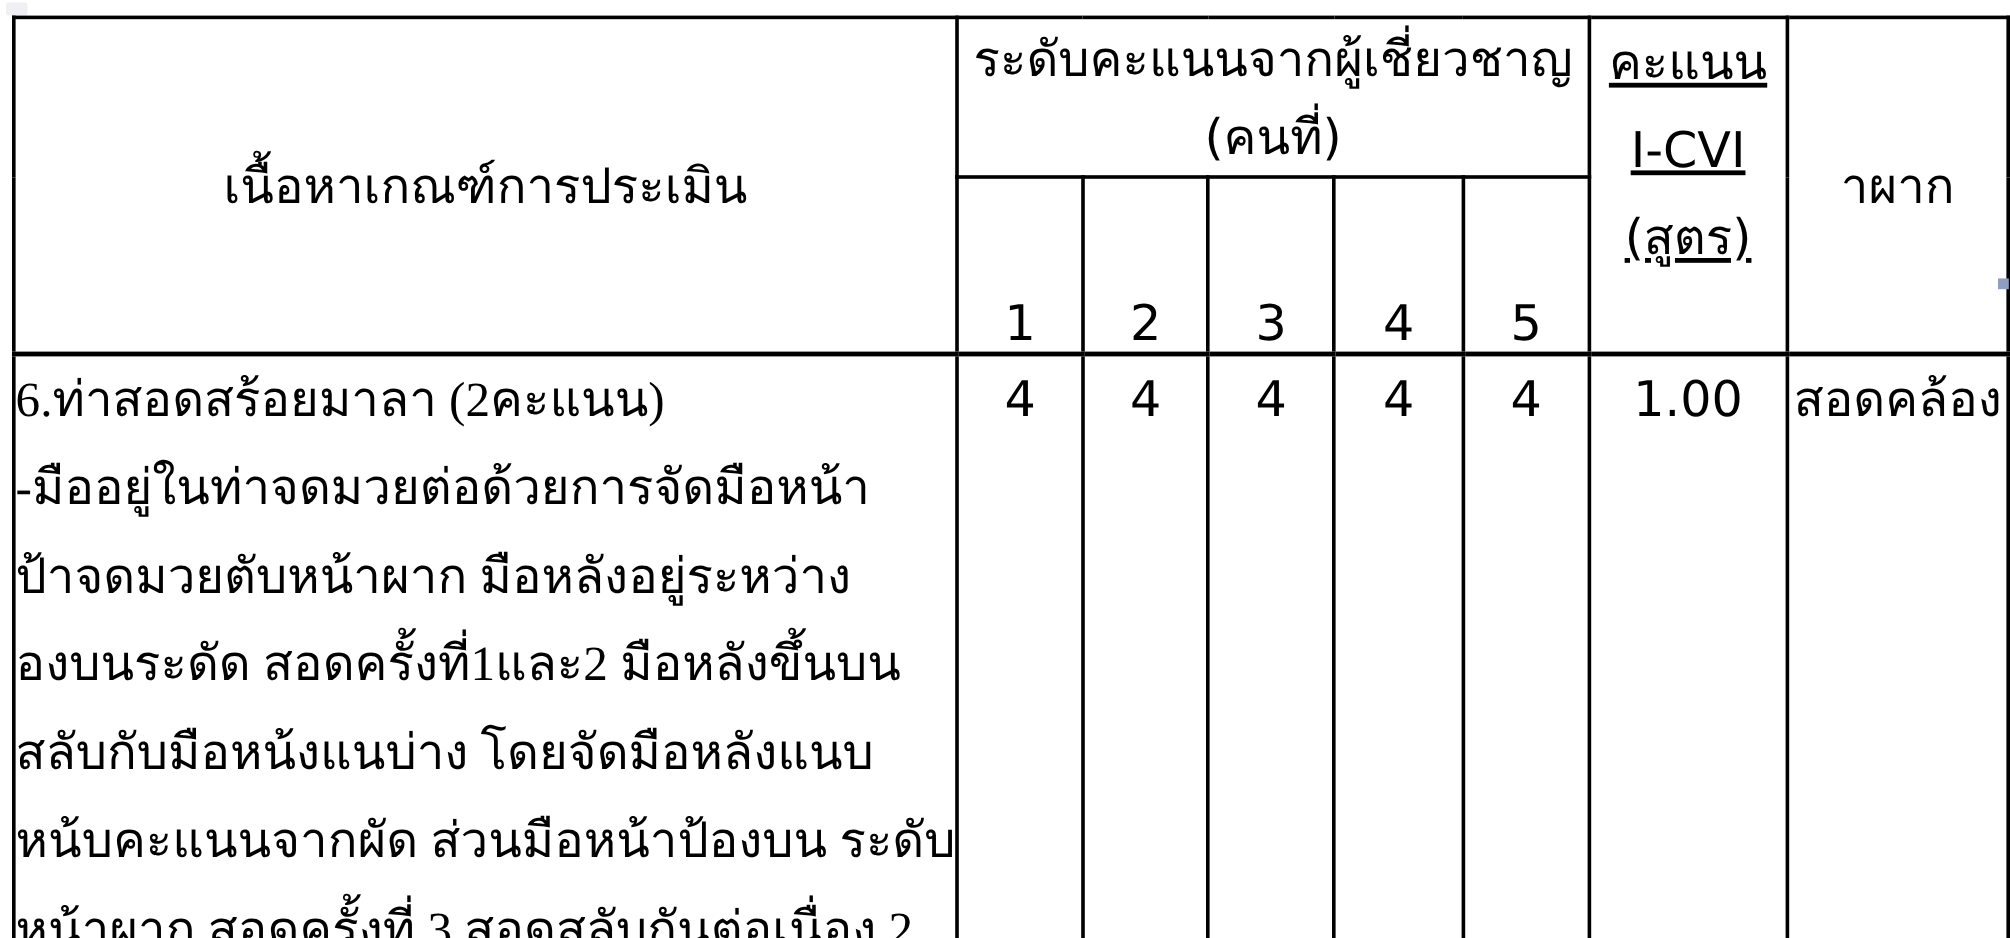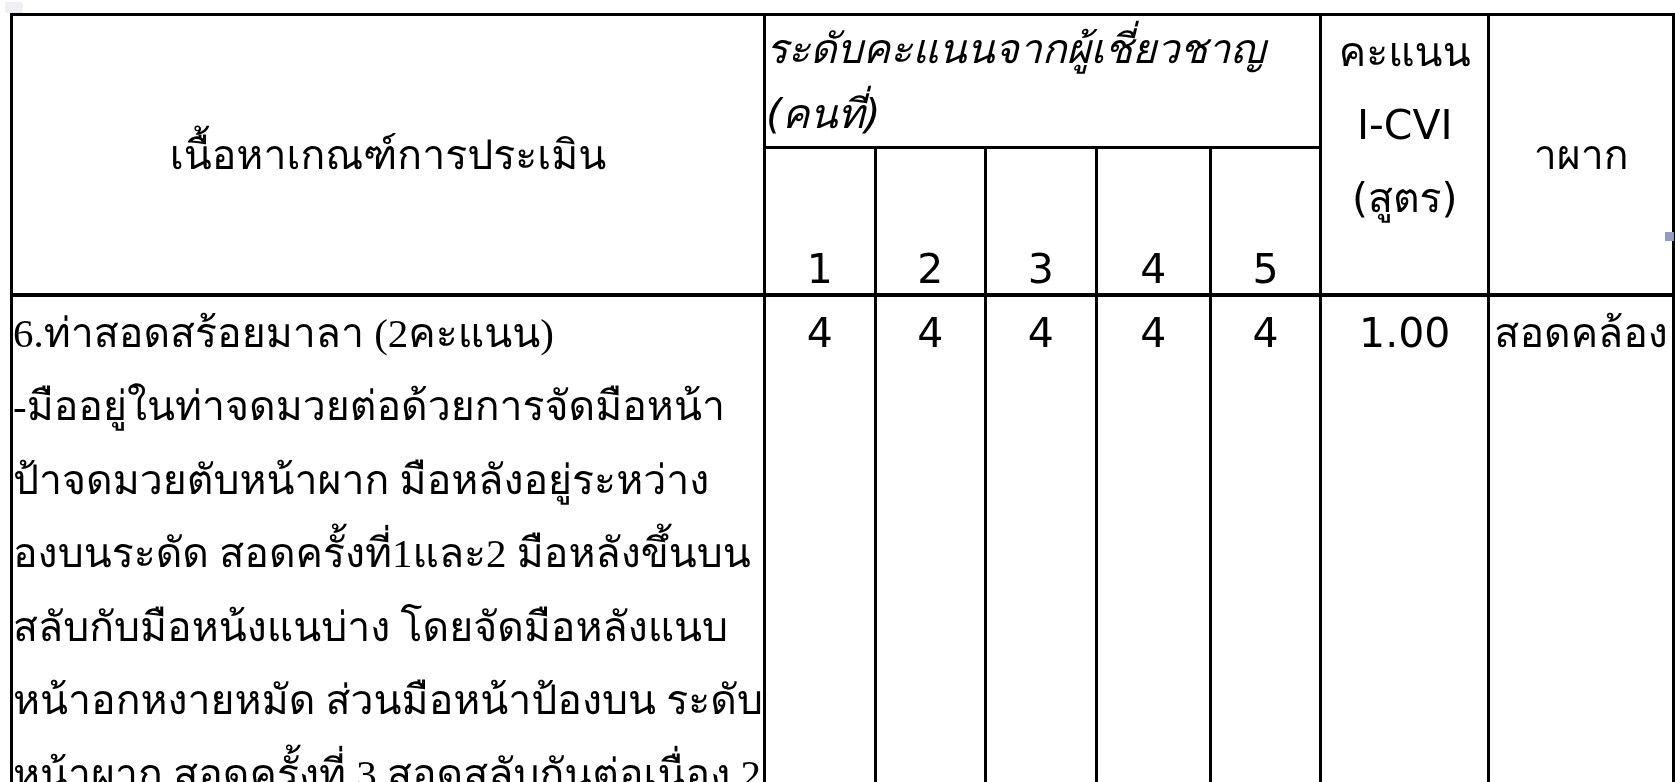--- a/index.html
+++ b/index.html
@@ -38,34 +38,35 @@
   tr.r-nums { height: 147px; }
   tr.r-body { height: 512px; }
 
   td.criteria-header {
     vertical-align: middle;
     text-align: center;
     padding-left: 20px;
     padding-right: 10px;
   }
   td.experts-group {
+    text-align: center;
     vertical-align: middle;
     border-bottom-width: 2px;
-    font-style: italic;
   }
   td.expert-num {
     text-align: center;
     vertical-align: bottom;
     padding-bottom: 14px;
     border-top-width: 2px;
   }
   td.icvi-header {
     text-align: center;
     vertical-align: top;
     padding-top: 2px;
+    text-decoration: underline;
   }
   td.icvi-header .hline { line-height: 73px; }
   td.interp-header {
     text-align: center;
     vertical-align: middle;
   }
   tr.r-body td {
     border-top-width: 4px;
     border-bottom-width: 4px;
     vertical-align: top;
@@ -141,21 +142,21 @@
       <td class="expert-num">5</td>
     </tr>
 
     <tr class="r-body">
       <td class="criteria-body">
         <div class="tline">6.ท่าสอดสร้อยมาลา (2คะแนน)</div>
         <div class="tline">-มืออยู่ในท่าจดมวยต่อด้วยการจัดมือหน้า</div>
         <div class="tline">ป้าจดมวยตับหน้าผาก มือหลังอยู่ระหว่าง</div>
         <div class="tline">องบนระดัด สอดครั้งที่1และ2 มือหลังขึ้นบน</div>
         <div class="tline">สลับกับมือหน้งแนบ่าง โดยจัดมือหลังแนบ</div>
-        <div class="tline">หน้าอกหงายหมัด ส่วนมือหน้าป้องบน ระดับ</div>
+        <div class="tline">หน้บคะแนนจากผัด ส่วนมือหน้าป้องบน ระดับ</div>
         <div class="tline">หน้าผาก สอดครั้งที่ 3 สอดสลับกันต่อเนื่อง 2</div>
       </td>
       <td class="score-cell">4</td>
       <td class="score-cell">4</td>
       <td class="score-cell">4</td>
       <td class="score-cell">4</td>
       <td class="score-cell">4</td>
       <td class="icvi-value">1.00</td>
       <td class="interp-value">สอดคล้อง</td>
     </tr>

